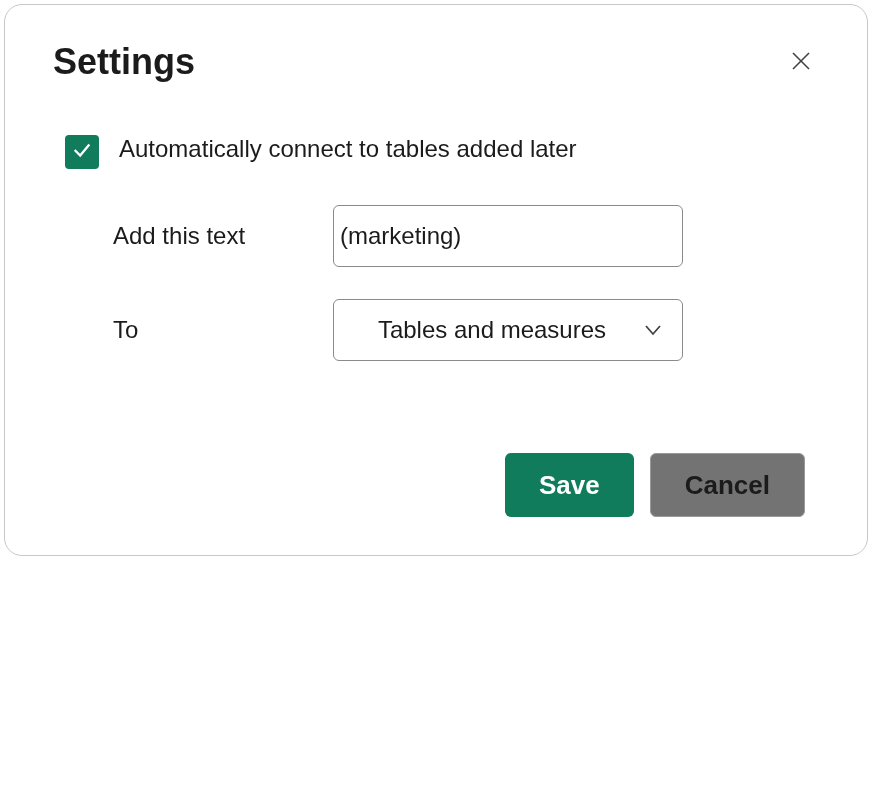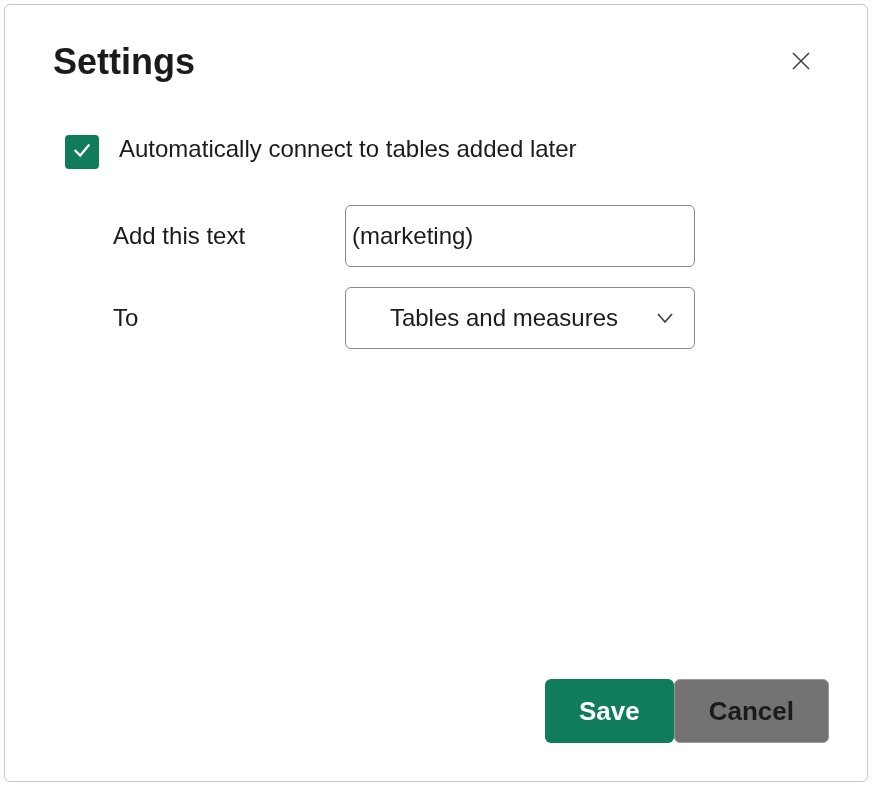--- a/index.html
+++ b/index.html
@@ -7,23 +7,23 @@
       margin: 0;
       padding: 0;
     }
     body {
       font-family: "Segoe UI", -apple-system, BlinkMacSystemFont, sans-serif;
       background: #fff;
       padding: 4px;
     }
     .dialog {
       width: 864px;
-      height: 778px;
+      height: 552px;
       border: 1px solid #c8c8c8;
-      border-radius: 6px;
+      border-radius: 18px;
       padding: 36px 48px 40px 48px;
       position: relative;
       background: #fff;
     }
     .dialog-header {
       display: flex;
       justify-content: space-between;
       align-items: center;
       margin-bottom: 46px;
     }
@@ -81,22 +81,21 @@
       color: #1b1b1b;
       line-height: 1.65;
       padding-top: 0px;
     }
     .form-area {
       padding-left: 60px;
     }
     .form-row {
       display: flex;
       align-items: center;
-      margin-bottom: 20px;
-      gap: 12px;
+      margin-bottom: 32px;
     }
     .form-label {
       width: 220px;
       font-size: 24px;
       color: #1b1b1b;
     }
     .text-input {
       width: 350px;
       height: 62px;
       border: 1px solid #8a8a8a;
@@ -136,22 +135,23 @@
     .chevron svg {
       width: 24px;
       height: 24px;
       stroke: #424242;
       stroke-width: 1.8;
       fill: none;
     }
     .button-row {
       position: absolute;
       bottom: 38px;
-      right: 38px;
-      display: flex;
+      right: 62px;
+      display: flex;
+      gap: 16px;
     }
     .btn {
       height: 64px;
       border-radius: 6px;
       font-size: 26px;
       font-weight: 600;
       padding: 0 34px;
       cursor: pointer;
       font-family: inherit;
     }

